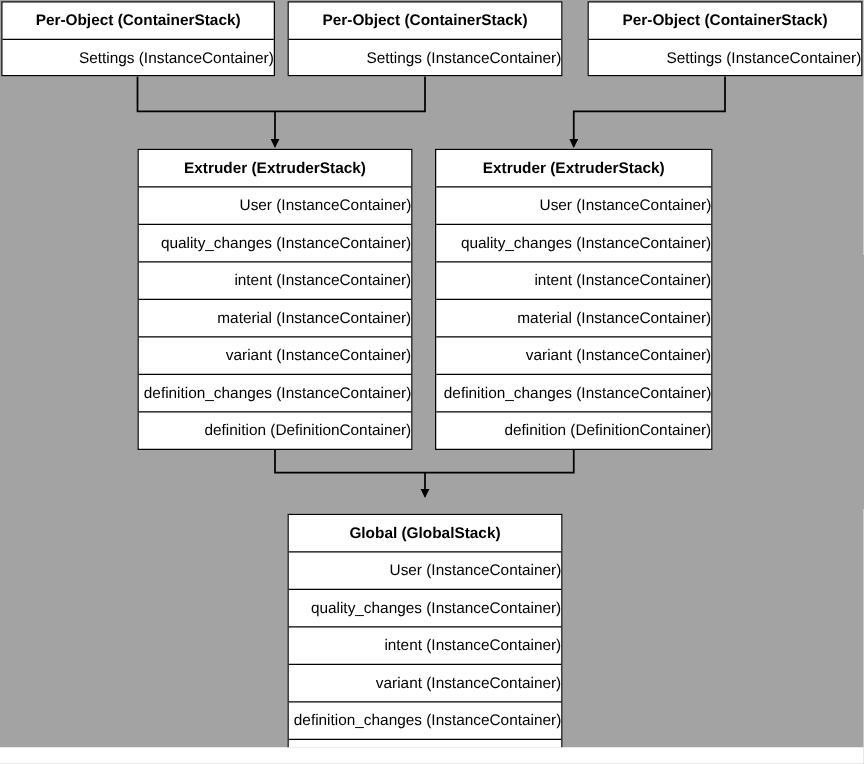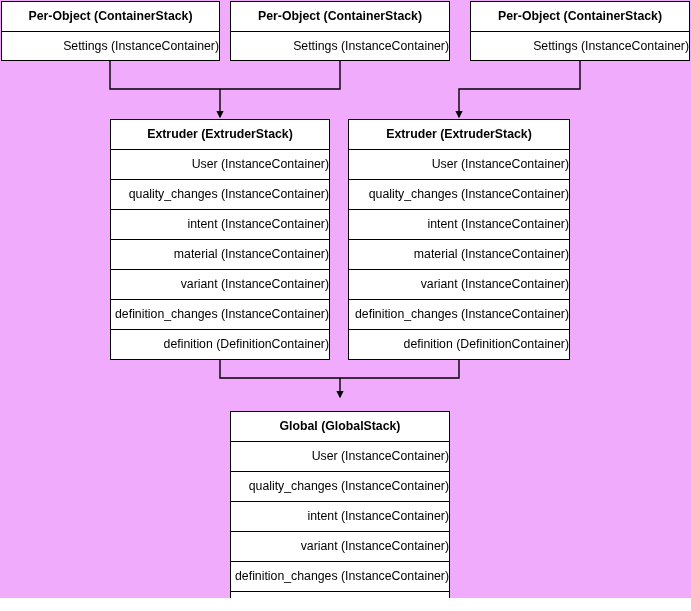--- a/index.html
+++ b/index.html
@@ -9,21 +9,21 @@
     background: #ffffff;
   }
   body {
     font-family: "Liberation Sans", sans-serif;
     -webkit-font-smoothing: antialiased;
   }
   #canvas {
     position: relative;
     width: 691px;
     height: 598px;
-    background: #f0abfc;
+    background: #a3a3a3;
     overflow: hidden;
   }
   #edges {
     position: absolute;
     left: 0;
     top: 0;
     width: 691px;
     height: 611px;
     pointer-events: none;
   }

